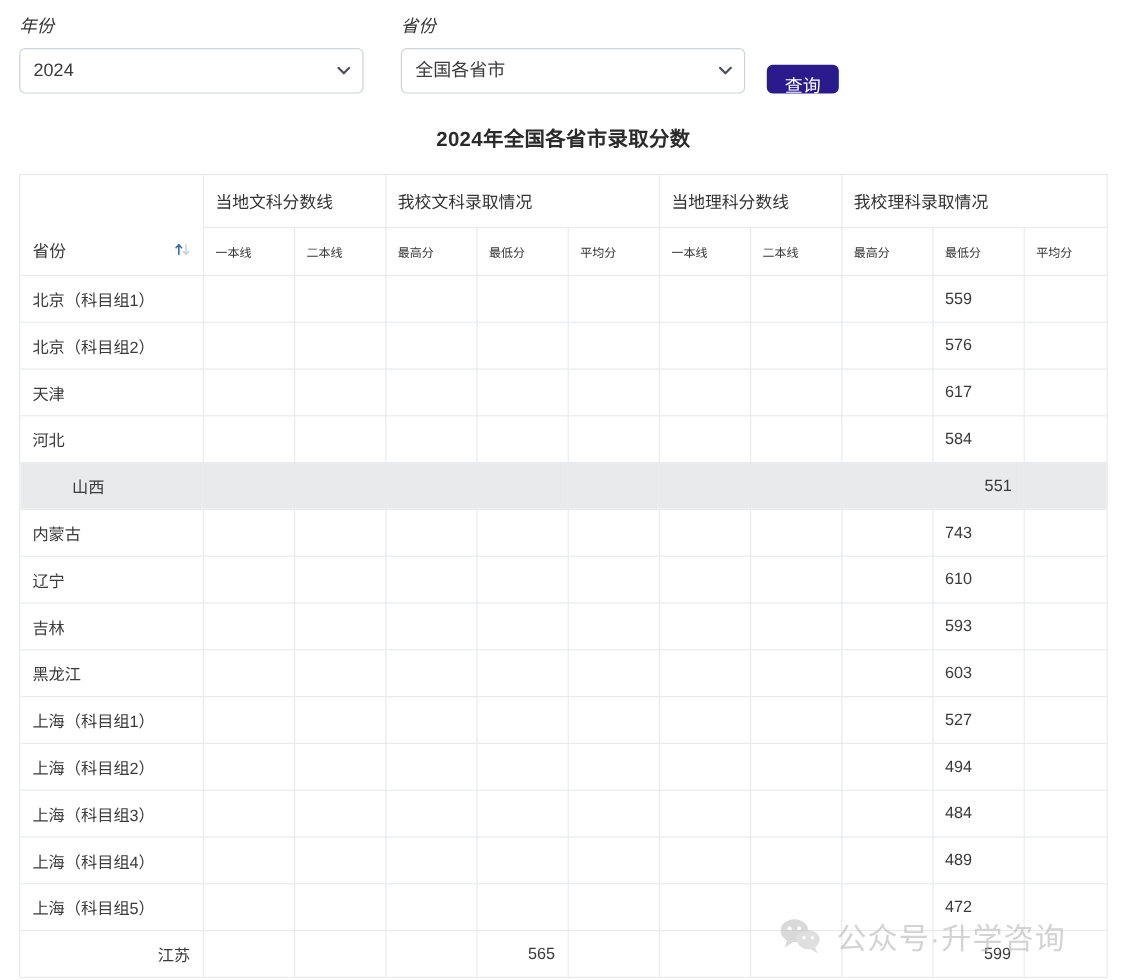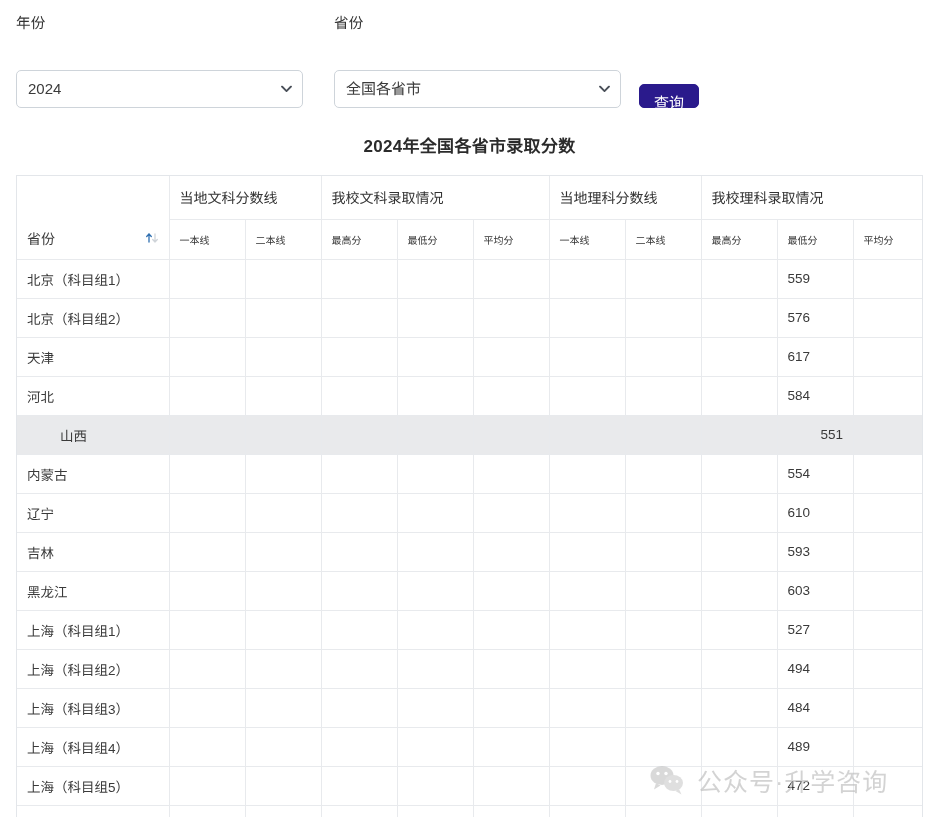--- a/index.html
+++ b/index.html
@@ -23,22 +23,23 @@
   }
   .field { display: flex; flex-direction: column; }
   .field-year { width: 287px; margin-right: 31px; }
   .field-prov { width: 287px; margin-right: 18px; }
   .field-label {
     font-size: 14.5px;
     color: #333;
     line-height: 18px;
     margin-bottom: 8px;
     letter-spacing: .2px;
-  }
-  .select-wrap { position: relative; width: 100%; margin-top: 30px; }
+    font-style: italic;
+  }
+  .select-wrap { position: relative; width: 100%; }
   select.styled {
     -webkit-appearance: none; -moz-appearance: none; appearance: none;
     width: 100%;
     height: 38px;
     padding: 0 30px 0 11px;
     font-size: 15px;
     font-family: "Liberation Sans", "DejaVu Sans", sans-serif;
     color: #3b3b3b;
     background: #ffffff;
     border: 1px solid #ced4da;
@@ -319,21 +320,21 @@
           <tr>
             <td class="prov">内蒙古</td>
             <td class="num"></td>
             <td class="num"></td>
             <td class="num"></td>
             <td class="num"></td>
             <td class="num"></td>
             <td class="num"></td>
             <td class="num"></td>
             <td class="num"></td>
-            <td class="num">554</td>
+            <td class="num">743</td>
             <td class="num"></td>
           </tr>
           <tr>
             <td class="prov">辽宁</td>
             <td class="num"></td>
             <td class="num"></td>
             <td class="num"></td>
             <td class="num"></td>
             <td class="num"></td>
             <td class="num"></td>

